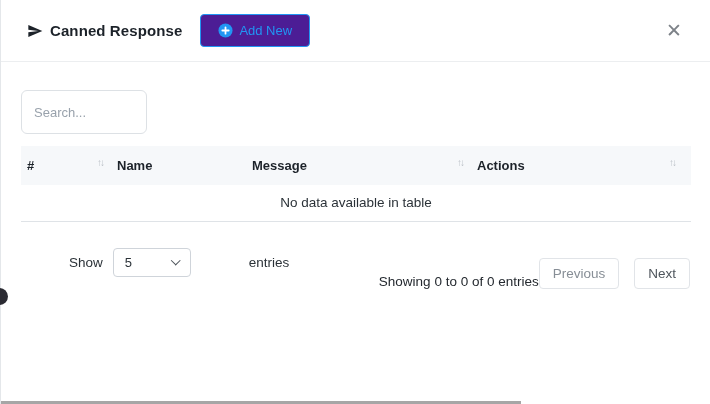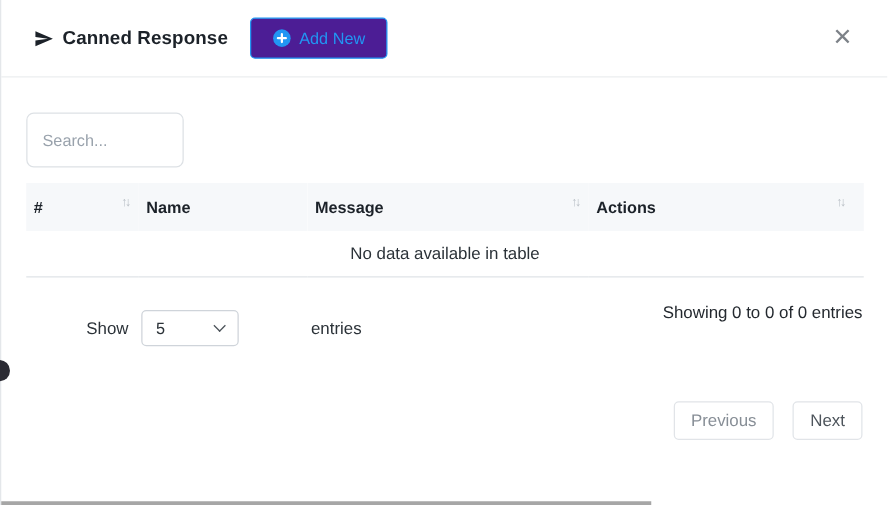--- a/index.html
+++ b/index.html
@@ -97,21 +97,21 @@
     padding: 0 26px 0 11px;
     cursor: pointer; outline: none;
   }
   .chevron-down {
     position: absolute; right: 11px; top: 10px;
     width: 7px; height: 7px; pointer-events: none;
     border-right: 1.6px solid #4a5158; border-bottom: 1.6px solid #4a5158;
     transform: rotate(45deg); transform-origin: 60% 30%;
   }
 
-  .right-group { display: flex; flex-direction: column; align-items: flex-end; gap: 48px; }
+  .right-group { display: flex; flex-direction: row; align-items: flex-end; }
   .summary-text { font-size: 13.5px; color: #24292f; }
   .pager { display: flex; gap: 15px; margin-top: 16px; }
   .pager button {
     background: #fff; border: 1px solid #e1e4e8; border-radius: 4px;
     font-family: inherit; font-size: 13.5px;
     padding: 7px 13px; cursor: pointer;
   }
   .prev-btn { color: #878e96; }
   .next-btn { color: #4e555c; }
 

